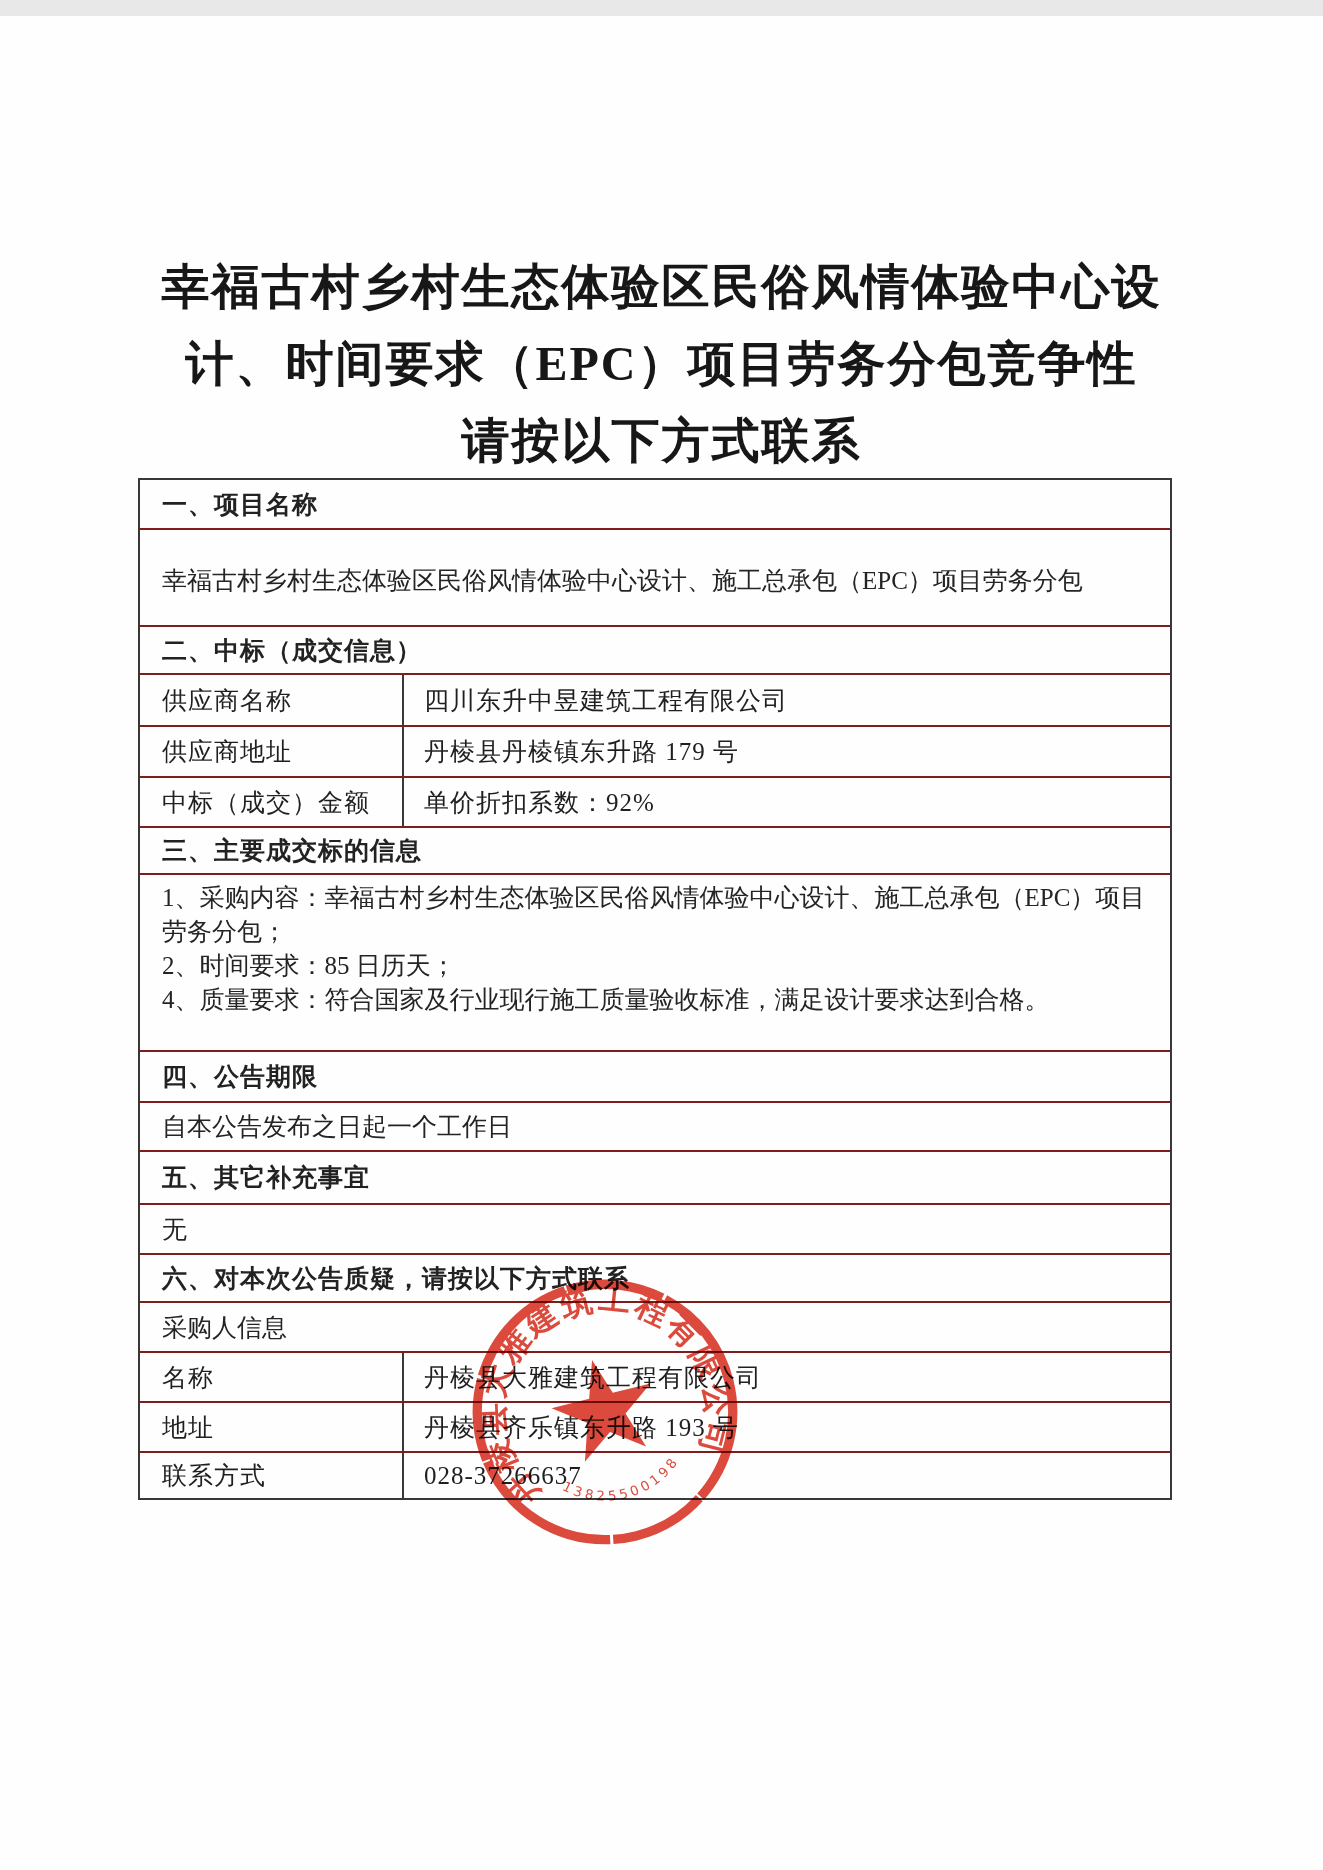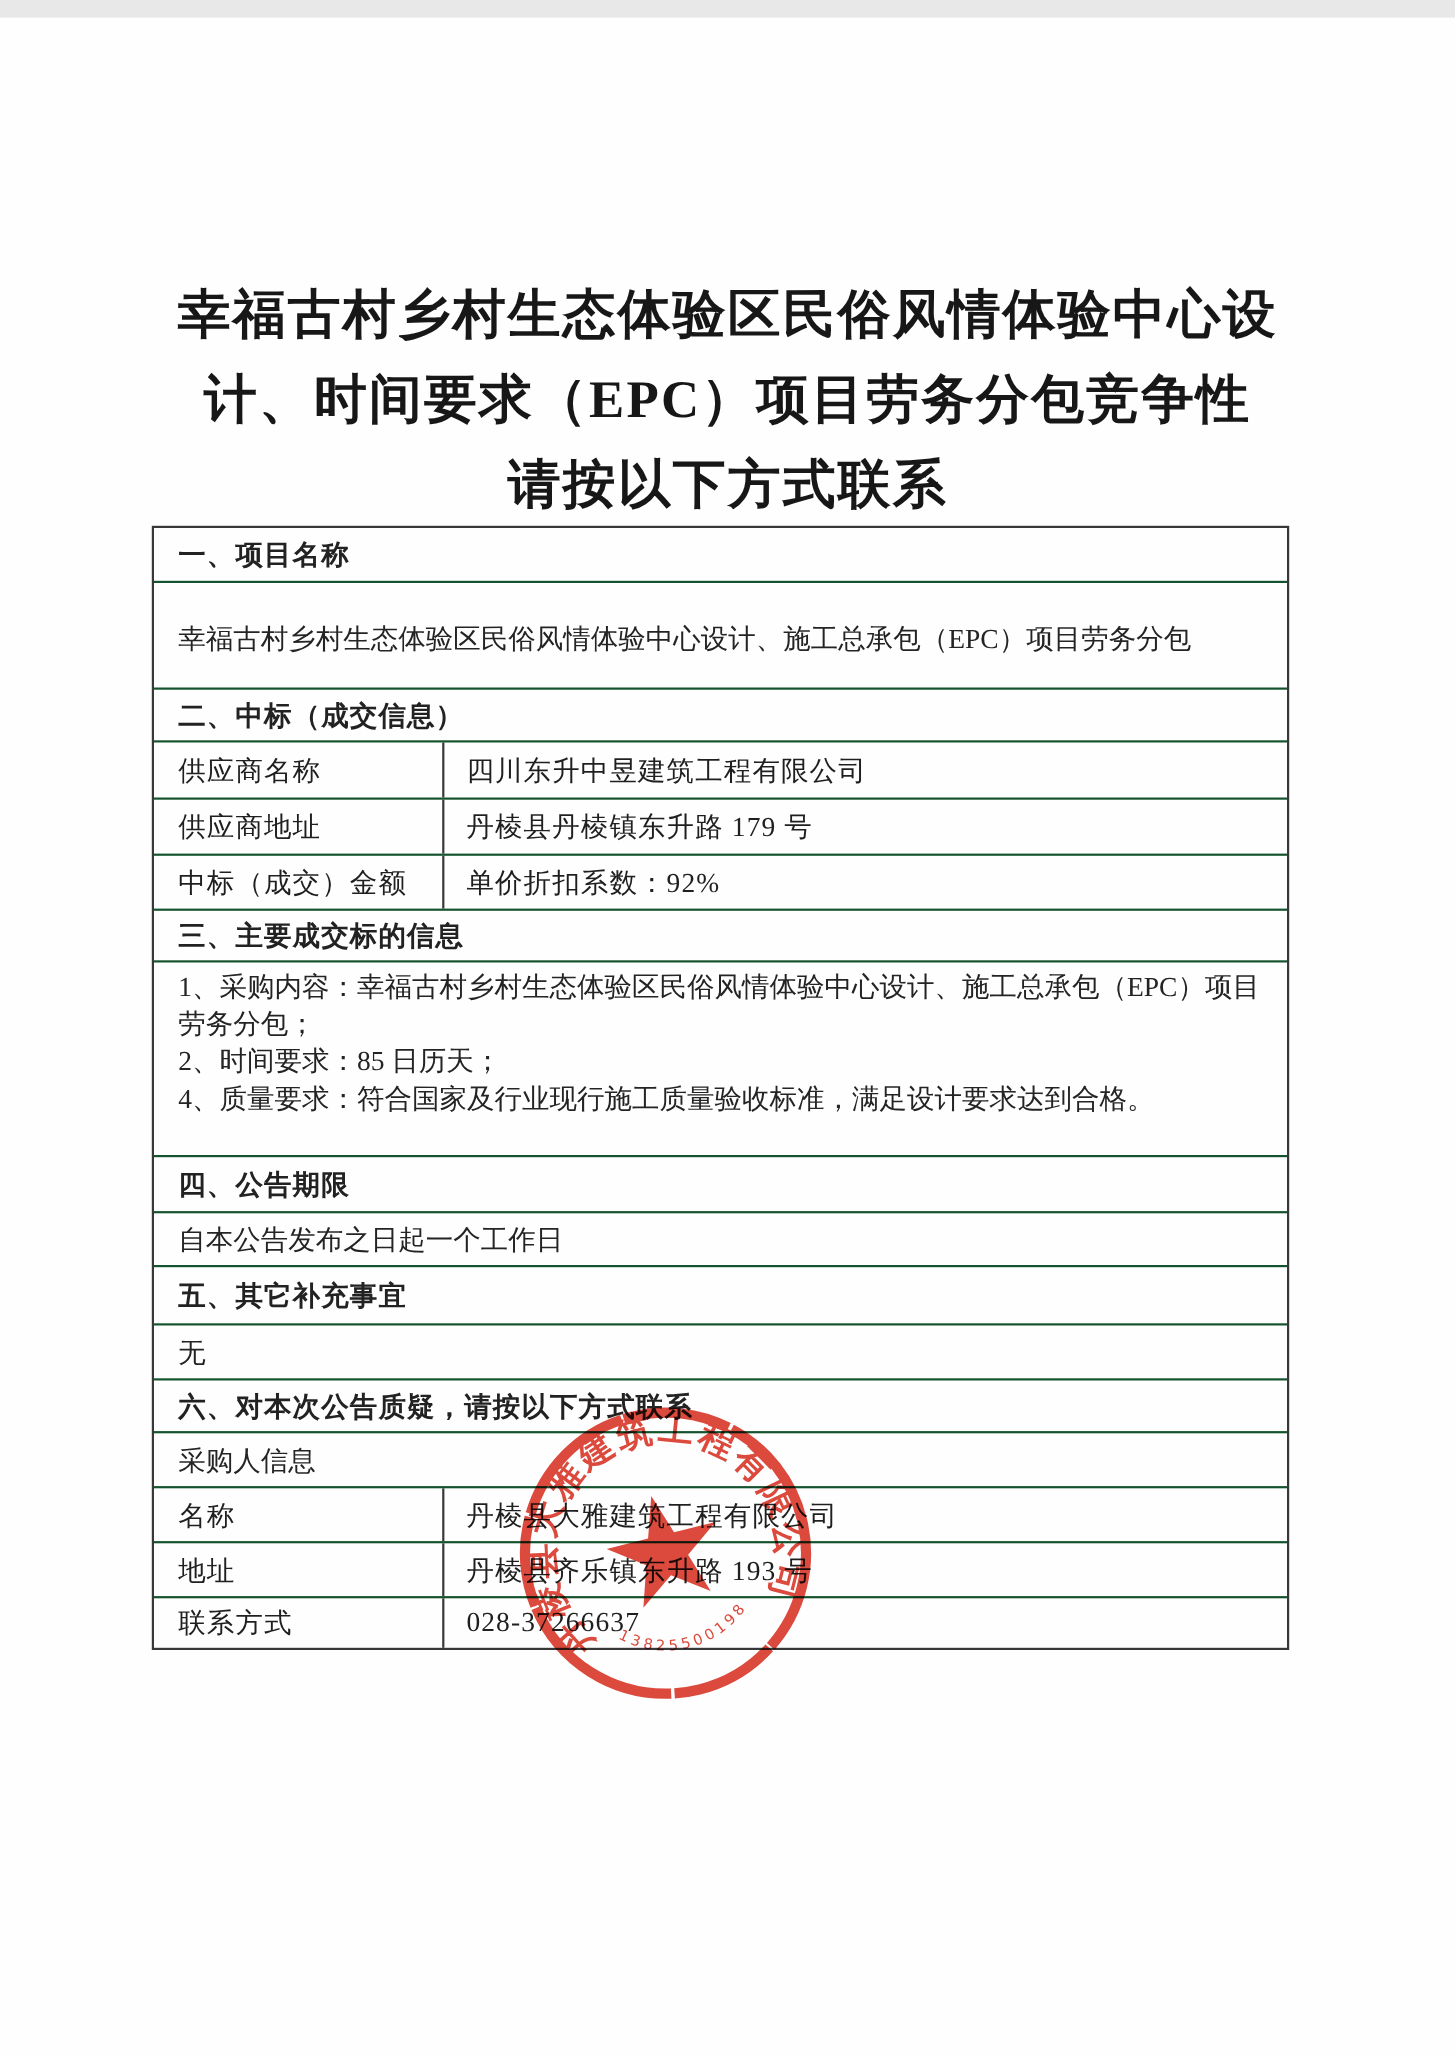--- a/index.html
+++ b/index.html
@@ -24,21 +24,21 @@
     color:#171717;
     font-family:"Liberation Serif","DejaVu Serif",serif;
   }
   .doc-table{
     position:absolute;
     left:138px;top:462px;
     width:1034px;
     border:2px solid #383838;
     background:transparent;
   }
-  .row{border-top:2px solid #14532d;display:flex;align-items:center;}
+  .row{border-top:2px solid #7f1d1d;display:flex;align-items:center;}
   .row:first-child{border-top:none;border-radius:17px;}
   .row.header{
     font-family:"Liberation Sans","DejaVu Sans",sans-serif;
     font-weight:700;
     font-size:25px;
     padding-left:22px;
     letter-spacing:1px;
     color:#222;
   }
   .row.content{

